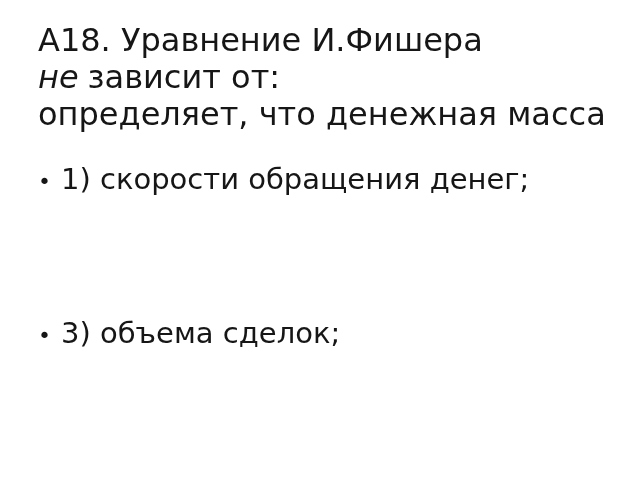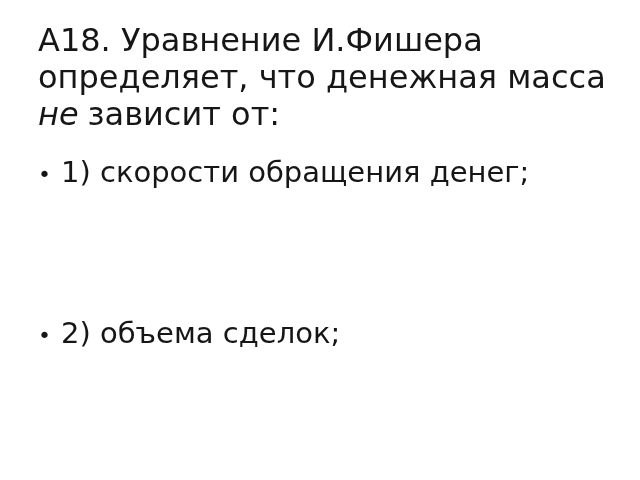--- a/index.html
+++ b/index.html
@@ -34,39 +34,39 @@
     font-size: 29px;
     line-height: 36px;
     white-space: nowrap;
   }
   .bullet-row .dot {
     display: inline-block;
     width: 23px;
     font-size: 22px;
     color: #161616;
   }
-  .bullet-row-1 { top: 154px; }
+  .bullet-row-1 { top: 161px; }
   .bullet-row-2 { top: 237px; }
   .bullet-row-3 { top: 315px; }
   .bullet-row-4 { top: 393px; }
 </style>
 </head>
 <body>
 
 <div class="slide">
 
   <div class="title">
     <div>А18. Уравнение И.Фишера</div>
+    <div><span class="em">не</span><span>зависит от:</span></div>
     <div>определяет, что денежная масса</div>
-    <div><span class="em">не</span><span>зависит от:</span></div>
   </div>
 
   <div class="bullet-row bullet-row-1">
     <span class="dot">•</span><span>1) скорости обращения денег;</span>
   </div>
 
 
   <div class="bullet-row bullet-row-3">
-    <span class="dot">•</span><span>2) объема сделок;</span>
+    <span class="dot">•</span><span>3) объема сделок;</span>
   </div>
 
 
 </div>
 
 </body></html>

